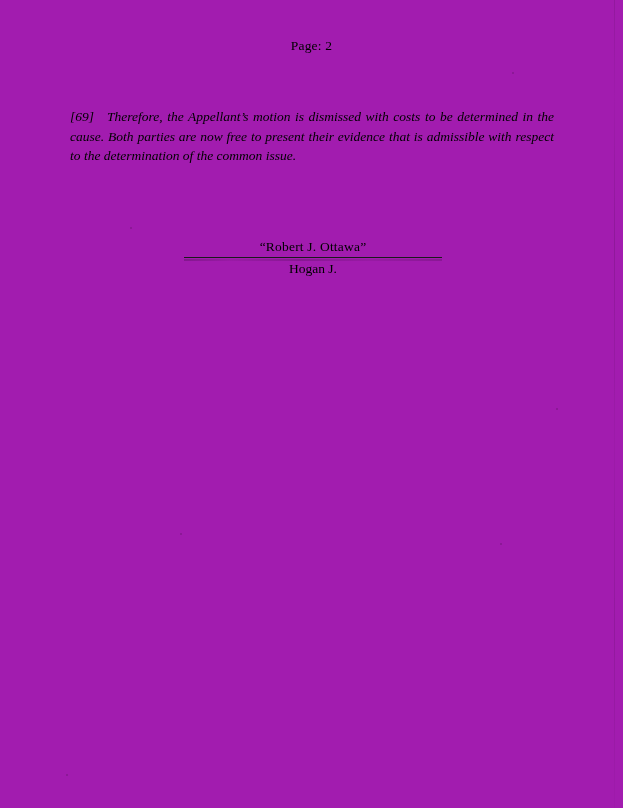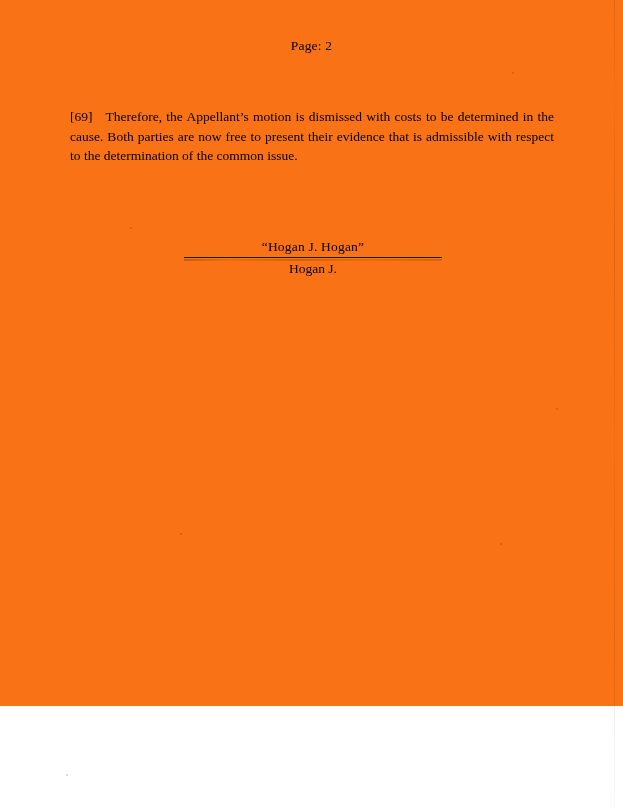--- a/index.html
+++ b/index.html
@@ -14,22 +14,22 @@
     color: #000000;
     position: relative;
     overflow: hidden;
   }
 
   .page {
     position: absolute;
     top: 0;
     left: 0;
     width: 623px;
-    height: 706px;
-    background: #f97316;
+    height: 808px;
+    background: #a21caf;
   }
 
   
   .scan-edge-right {
     position: absolute;
     top: 0;
     right: 8px;
     width: 1px;
     height: 808px;
     background: linear-gradient(to bottom,
@@ -53,20 +53,21 @@
     width: 623px;
     text-align: center;
     font-size: 13.5px;
     letter-spacing: 0.2px;
   }
 
   .body-block {
     position: absolute;
     left: 70px;
     width: 484px;
+    font-style: italic;
   }
 
   .para {
     font-size: 13.5px;
     line-height: 19.5px;
     text-align: justify;
     text-justify: inter-word;
   }
 
   .para-main {
@@ -140,19 +141,19 @@
   <div class="scan-speck" style="top:227px; left:130px; width:2px; height:2px;"></div>
 
   <div class="page-header">Page: 2</div>
 
   <div class="body-block para para-main">
     <span>[69]</span><span class="para-indent-gap"></span><span>Therefore, the Appellant’s motion is dismissed with costs to be determined in the cause. Both parties are now free to present their evidence that is admissible with respect to the determination of the common issue.</span>
   </div>
 
 
   <div class="signature-block">
-    <div class="signature-name">“Hogan J. Hogan”</div>
+    <div class="signature-name">“Robert J. Ottawa”</div>
     <div class="signature-rule"></div>
     <div class="signature-title">Hogan J.</div>
   </div>
   <div class="signature-rule-soft"></div>
 
 </div>
 
 </body></html>

